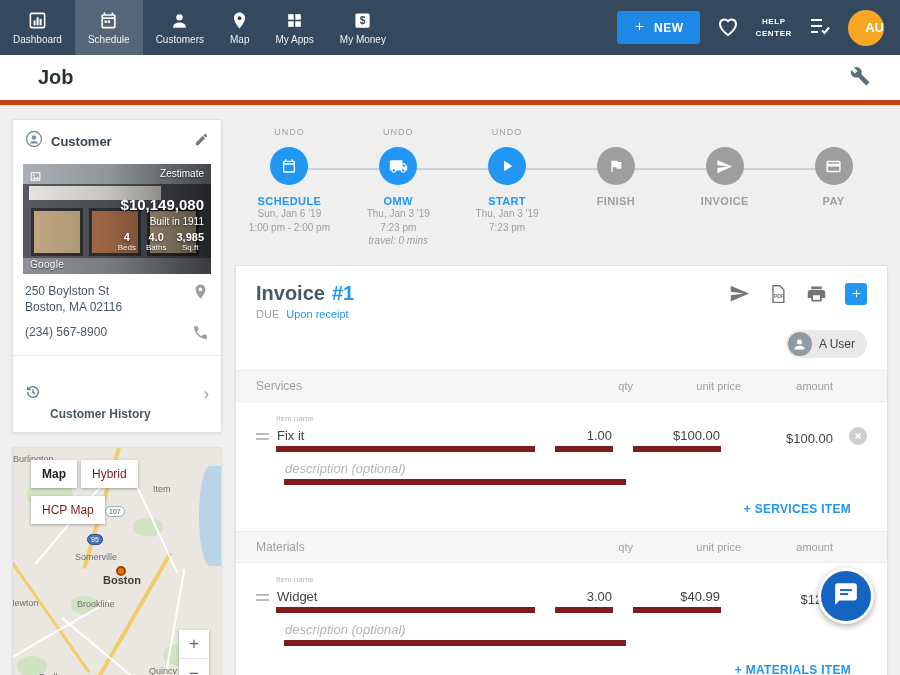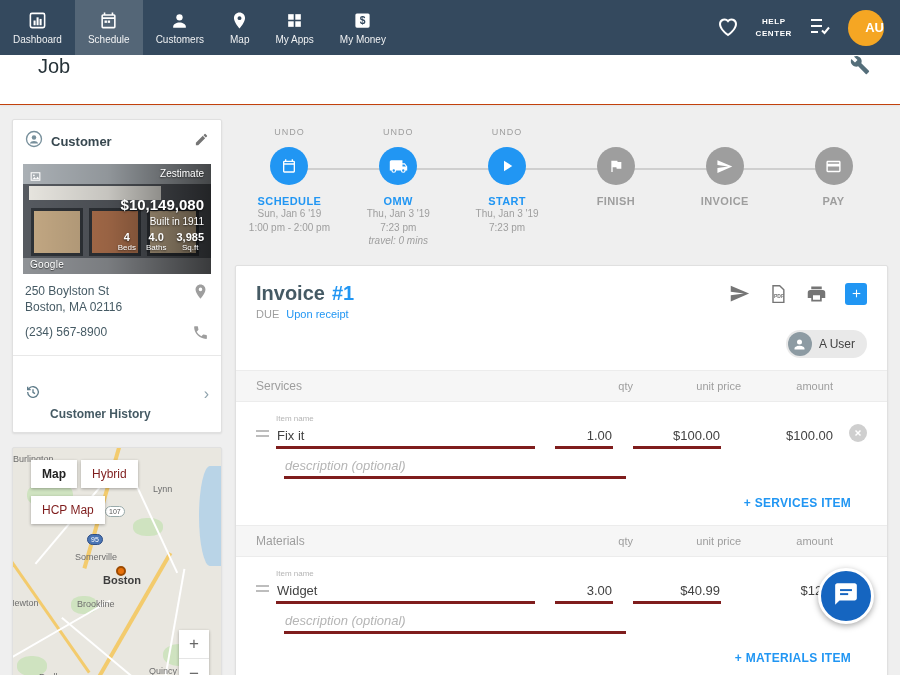--- a/index.html
+++ b/index.html
@@ -15,22 +15,22 @@
   .nav-icon svg { display:block; }
   .nav-right { margin-left:auto; display:flex; align-items:center; gap:16px; padding-right:16px; }
   .new-btn { background:#1e88e5; color:#fff; border:none; border-radius:3px; height:33px;
              padding:0 16px; font-size:12px; font-weight:bold; display:flex; align-items:center;
              gap:8px; letter-spacing:.5px; cursor:pointer; }
   .help-center { color:#fff; font-size:8px; font-weight:bold; letter-spacing:.6px; text-align:center; line-height:1.4; cursor:pointer; }
   .avatar { width:36px; height:36px; border-radius:50%; background:#f5a623; color:#fff;
             display:flex; align-items:center; justify-content:flex-end; font-size:13px; font-weight:bold; cursor:pointer; }
 
   
-  .page-header { height:50px; background:#fff; display:flex; align-items:flex-start;
-                 padding:0 30px 0 38px; border-bottom:1px solid #c2410c; box-shadow:0 1px 2px rgba(0,0,0,.05); }
+  .page-header { height:50px; background:#fff; display:flex; align-items:center;
+                 padding:0 30px 0 38px; border-bottom:5px solid #c2410c; box-shadow:0 1px 2px rgba(0,0,0,.05);font-weight:bold; }
   .page-title { font-size:20px; color:#263238; }
   .page-header .tools { margin-left:auto; cursor:pointer; }
 
   
   .content { display:flex; gap:13px; padding:14px 12px; align-items:flex-start; }
   .left-col { width:210px; flex:none; }
   .main-col { flex:1; min-width:0; }
   .card { background:#fff; border:1px solid #e0e0e0; border-radius:2px; box-shadow:0 1px 2px rgba(0,0,0,.08); }
 
   
@@ -133,21 +133,21 @@
   .colh.qty { width:58px; }
   .colh.price { width:108px; }
   .colh.amt { width:92px; }
   .colh.sp { width:34px; }
 
   .line-item { display:flex; align-items:flex-end; padding:12px 20px 0; }
   .drag-handle { width:20px; padding-bottom:9px; cursor:grab; }
   .drag-handle i { display:block; width:13px; border-top:2px solid #bdbdbd; margin:3px 0; }
   .name-field { flex:1; margin-right:20px; }
   .field-label { font-size:8px; color:#b5b5b5; margin-bottom:2px; }
-  .uline { border:none; border-bottom:3px solid #7f1d1d; font-family:inherit; font-size:13px;
+  .uline { border:none; border-bottom:6px solid #7f1d1d; font-family:inherit; font-size:13px;
            color:#424242; background:transparent; outline:none; padding:3px 1px; width:100%; }
   .qty-in { width:58px; text-align:right; margin-right:20px; }
   .price-in { width:88px; text-align:right; margin-right:20px; }
   .amount { width:92px; text-align:right; font-size:13px; color:#424242; padding-bottom:6px; }
   .remove { width:34px; display:flex; justify-content:flex-end; padding-bottom:7px; }
   .remove-circ { width:18px; height:18px; border-radius:50%; background:#cfcfcf; display:flex;
                  align-items:center; justify-content:center; cursor:pointer; }
   .desc-row { padding:6px 20px 4px 48px; }
   .desc-in { width:342px; max-width:100%; font-style:italic; }
   .desc-in::placeholder { color:#b5b5b5; font-style:italic; }
@@ -216,20 +216,27 @@
     <span class="nav-icon">
         <svg viewBox="0 0 24 24" width="19" height="19">
           <rect x="3" y="3" width="18" height="18" rx="2" fill="#fff"></rect>
           <text x="12" y="17" text-anchor="middle" font-size="13" font-weight="bold" fill="#34495e">$</text>
         </svg>
       </span>
     <span class="nav-label">My Money</span>
   </div>
 
   <div class="nav-right">
+    <button class="new-btn">
+      <span><svg viewBox="0 0 24 24" width="13" height="13" fill="#fff">
+            <path d="M11 5h2v14h-2z"></path>
+            <path d="M5 11h14v2H5z"></path>
+          </svg></span>
+      <span>NEW</span>
+    </button>
     <span><svg viewBox="0 0 24 24" width="24" height="24" fill="none" stroke="#fff" stroke-width="2">
           <path d="M12 21s-8-5.6-8-11a4.5 4.5 0 0 1 8-2.8A4.5 4.5 0 0 1 20 10c0 5.4-8 11-8 11z"></path>
         </svg></span>
     <div class="help-center">
       <div>HELP</div>
       <div>CENTER</div>
     </div>
     <span><svg viewBox="0 0 24 24" width="24" height="24" fill="none" stroke="#fff" stroke-width="2">
           <path d="M3 6h11M3 12h11M3 18h7"></path>
           <path d="M14 16.5l2.5 2.5L21 13.5"></path>
@@ -336,21 +343,21 @@
         <div class="road y" style="left:88px;top:-12px;width:4px;height:135px;transform:rotate(16deg);"></div>
         <div class="road y" style="left:118px;top:95px;width:4px;height:150px;transform:rotate(30deg);"></div>
         <div class="road y" style="left:26px;top:70px;width:3px;height:170px;transform:rotate(-35deg);"></div>
         <div class="road" style="left:60px;top:10px;width:2px;height:120px;transform:rotate(40deg);"></div>
         <div class="road" style="left:140px;top:20px;width:2px;height:110px;transform:rotate(-25deg);"></div>
         <div class="road" style="left:40px;top:120px;width:2px;height:130px;transform:rotate(60deg);"></div>
         <div class="road" style="left:160px;top:120px;width:2px;height:120px;transform:rotate(10deg);"></div>
         <div class="road" style="left:90px;top:150px;width:2px;height:110px;transform:rotate(-50deg);"></div>
 
         <span class="map-lbl" style="left:0px;top:6px;">Burlington</span>
-        <span class="map-lbl" style="left:140px;top:36px;">Lynn</span>
+        <span class="map-lbl" style="left:140px;top:36px;">Item</span>
         <span class="shield" style="left:92px;top:58px;">107</span>
         <span class="shield blue" style="left:74px;top:86px;">95</span>
         <span class="map-lbl" style="left:62px;top:104px;">Somerville</span>
         <span class="map-lbl big" style="left:90px;top:126px;">Boston</span>
         <span class="pin" style="left:103px;top:118px;"></span>
         <span class="map-lbl" style="left:-5px;top:150px;">Newton</span>
         <span class="map-lbl" style="left:64px;top:151px;">Brookline</span>
         <span class="map-lbl" style="left:136px;top:218px;">Quincy</span>
         <span class="map-lbl" style="left:26px;top:224px;">Dedham</span>
       </div>

